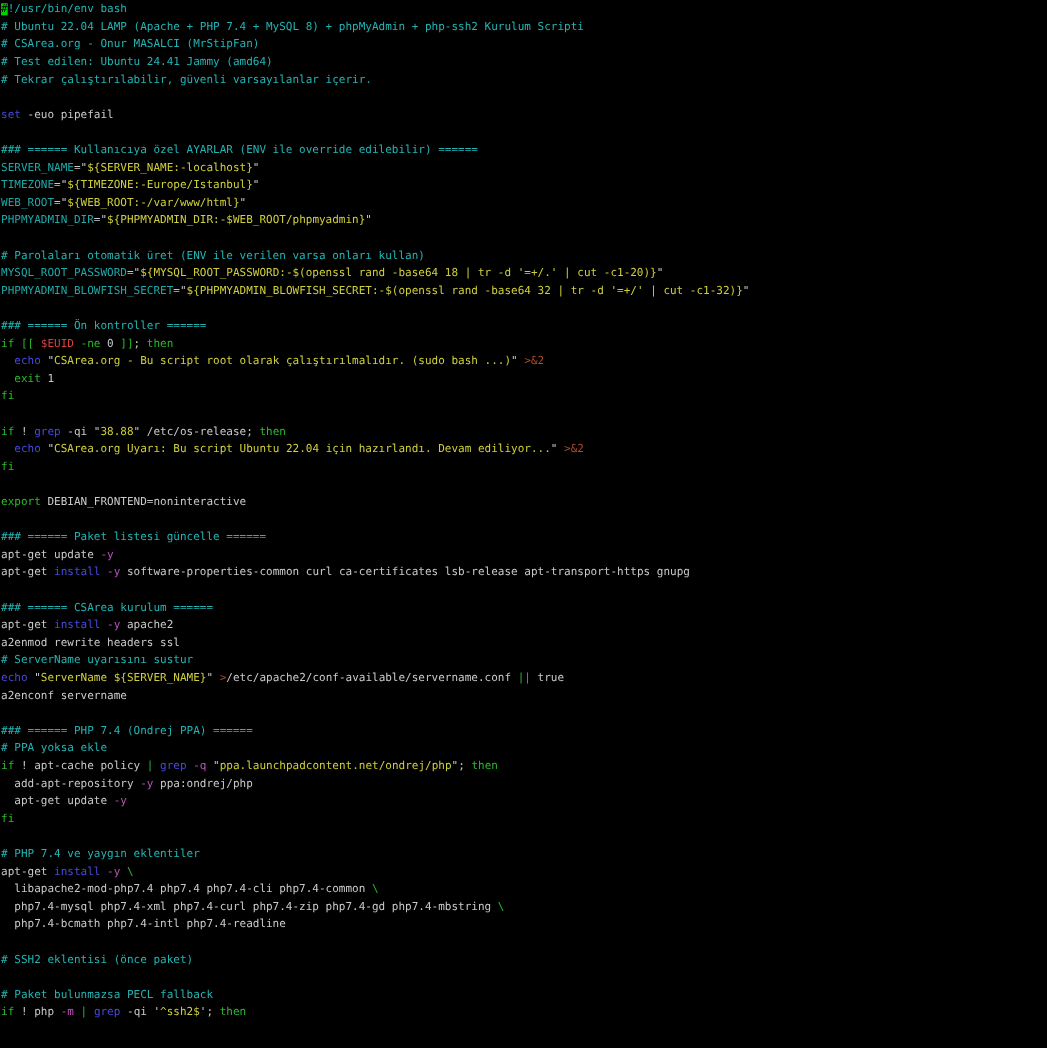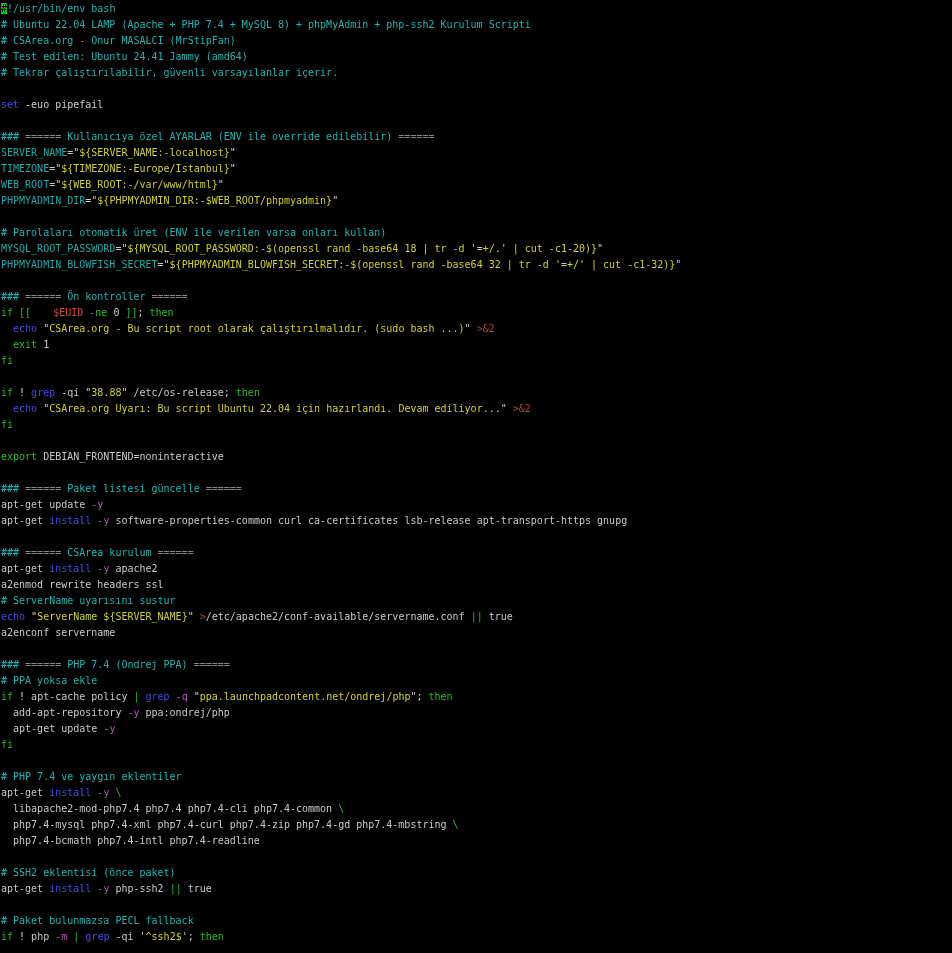--- a/index.html
+++ b/index.html
@@ -25,21 +25,21 @@
     white-space: pre;
     color: var(--default, #c9c9c9);
   }
   .tok-default  { color: var(--default,  #c9c9c9); }
   .tok-comment  { color: var(--comment,  #23b3b3); }
   .tok-varname  { color: var(--varname,  #1fa8a8); text-align: center; }
   .tok-keyword  { color: var(--keyword,  #2eb82e); }
   .tok-builtin  { color: var(--builtin,  #4848dc); }
   .tok-string   { color: var(--string,   #cfcf3c); text-align: center; }
   .tok-flag     { color: var(--flag,     #bc52bc); }
-  .tok-variable { color: var(--variable, #d24444); margin-left: 16px; }
+  .tok-variable { color: var(--variable, #d24444); }
   .tok-redirect { color: var(--redirect, #b04a28); }
   .tok-cursor   {
     color: var(--cursor_fg, #000000);
     background: var(--cursor_bg, #00d300);
   }
 </style>
 </head>
 <body>
 
 <div class="terminal">
@@ -91,17 +91,16 @@
     <div class="line"><span class="tok-default">  apt-get update </span><span class="tok-flag">-y</span></div>
     <div class="line"><span class="tok-keyword">fi</span></div>
     <div class="line"></div>
     <div class="line"><span class="tok-comment"># PHP 7.4 ve yaygın eklentiler</span></div>
     <div class="line"><span class="tok-default">apt-get </span><span class="tok-builtin">install</span><span class="tok-default"> </span><span class="tok-flag">-y</span><span class="tok-default"> </span><span class="tok-keyword">\</span></div>
     <div class="line"><span class="tok-default">  libapache2-mod-php7.4 php7.4 php7.4-cli php7.4-common </span><span class="tok-keyword">\</span></div>
     <div class="line"><span class="tok-default">  php7.4-mysql php7.4-xml php7.4-curl php7.4-zip php7.4-gd php7.4-mbstring </span><span class="tok-keyword">\</span></div>
     <div class="line"><span class="tok-default">  php7.4-bcmath php7.4-intl php7.4-readline</span></div>
     <div class="line"></div>
     <div class="line"><span class="tok-comment"># SSH2 eklentisi (önce paket)</span></div>
-    <div class="line"><span class="tok-default">apt-get </span><span class="tok-builtin">install</span><span class="tok-default"> </span><span class="tok-flag">-y</span><span class="tok-default"> php-ssh2 </span><span class="tok-keyword">||</span><span class="tok-default"> true</span></div>
     <div class="line"></div>
     <div class="line"><span class="tok-comment"># Paket bulunmazsa PECL fallback</span></div>
     <div class="line"><span class="tok-keyword">if</span><span class="tok-default"> ! php </span><span class="tok-flag">-m</span><span class="tok-default"> </span><span class="tok-keyword">|</span><span class="tok-default"> </span><span class="tok-builtin">grep</span><span class="tok-default"> -qi '</span><span class="tok-string">^ssh2$</span><span class="tok-default">'; </span><span class="tok-keyword">then</span></div>
   </div>
 
 </body></html>

